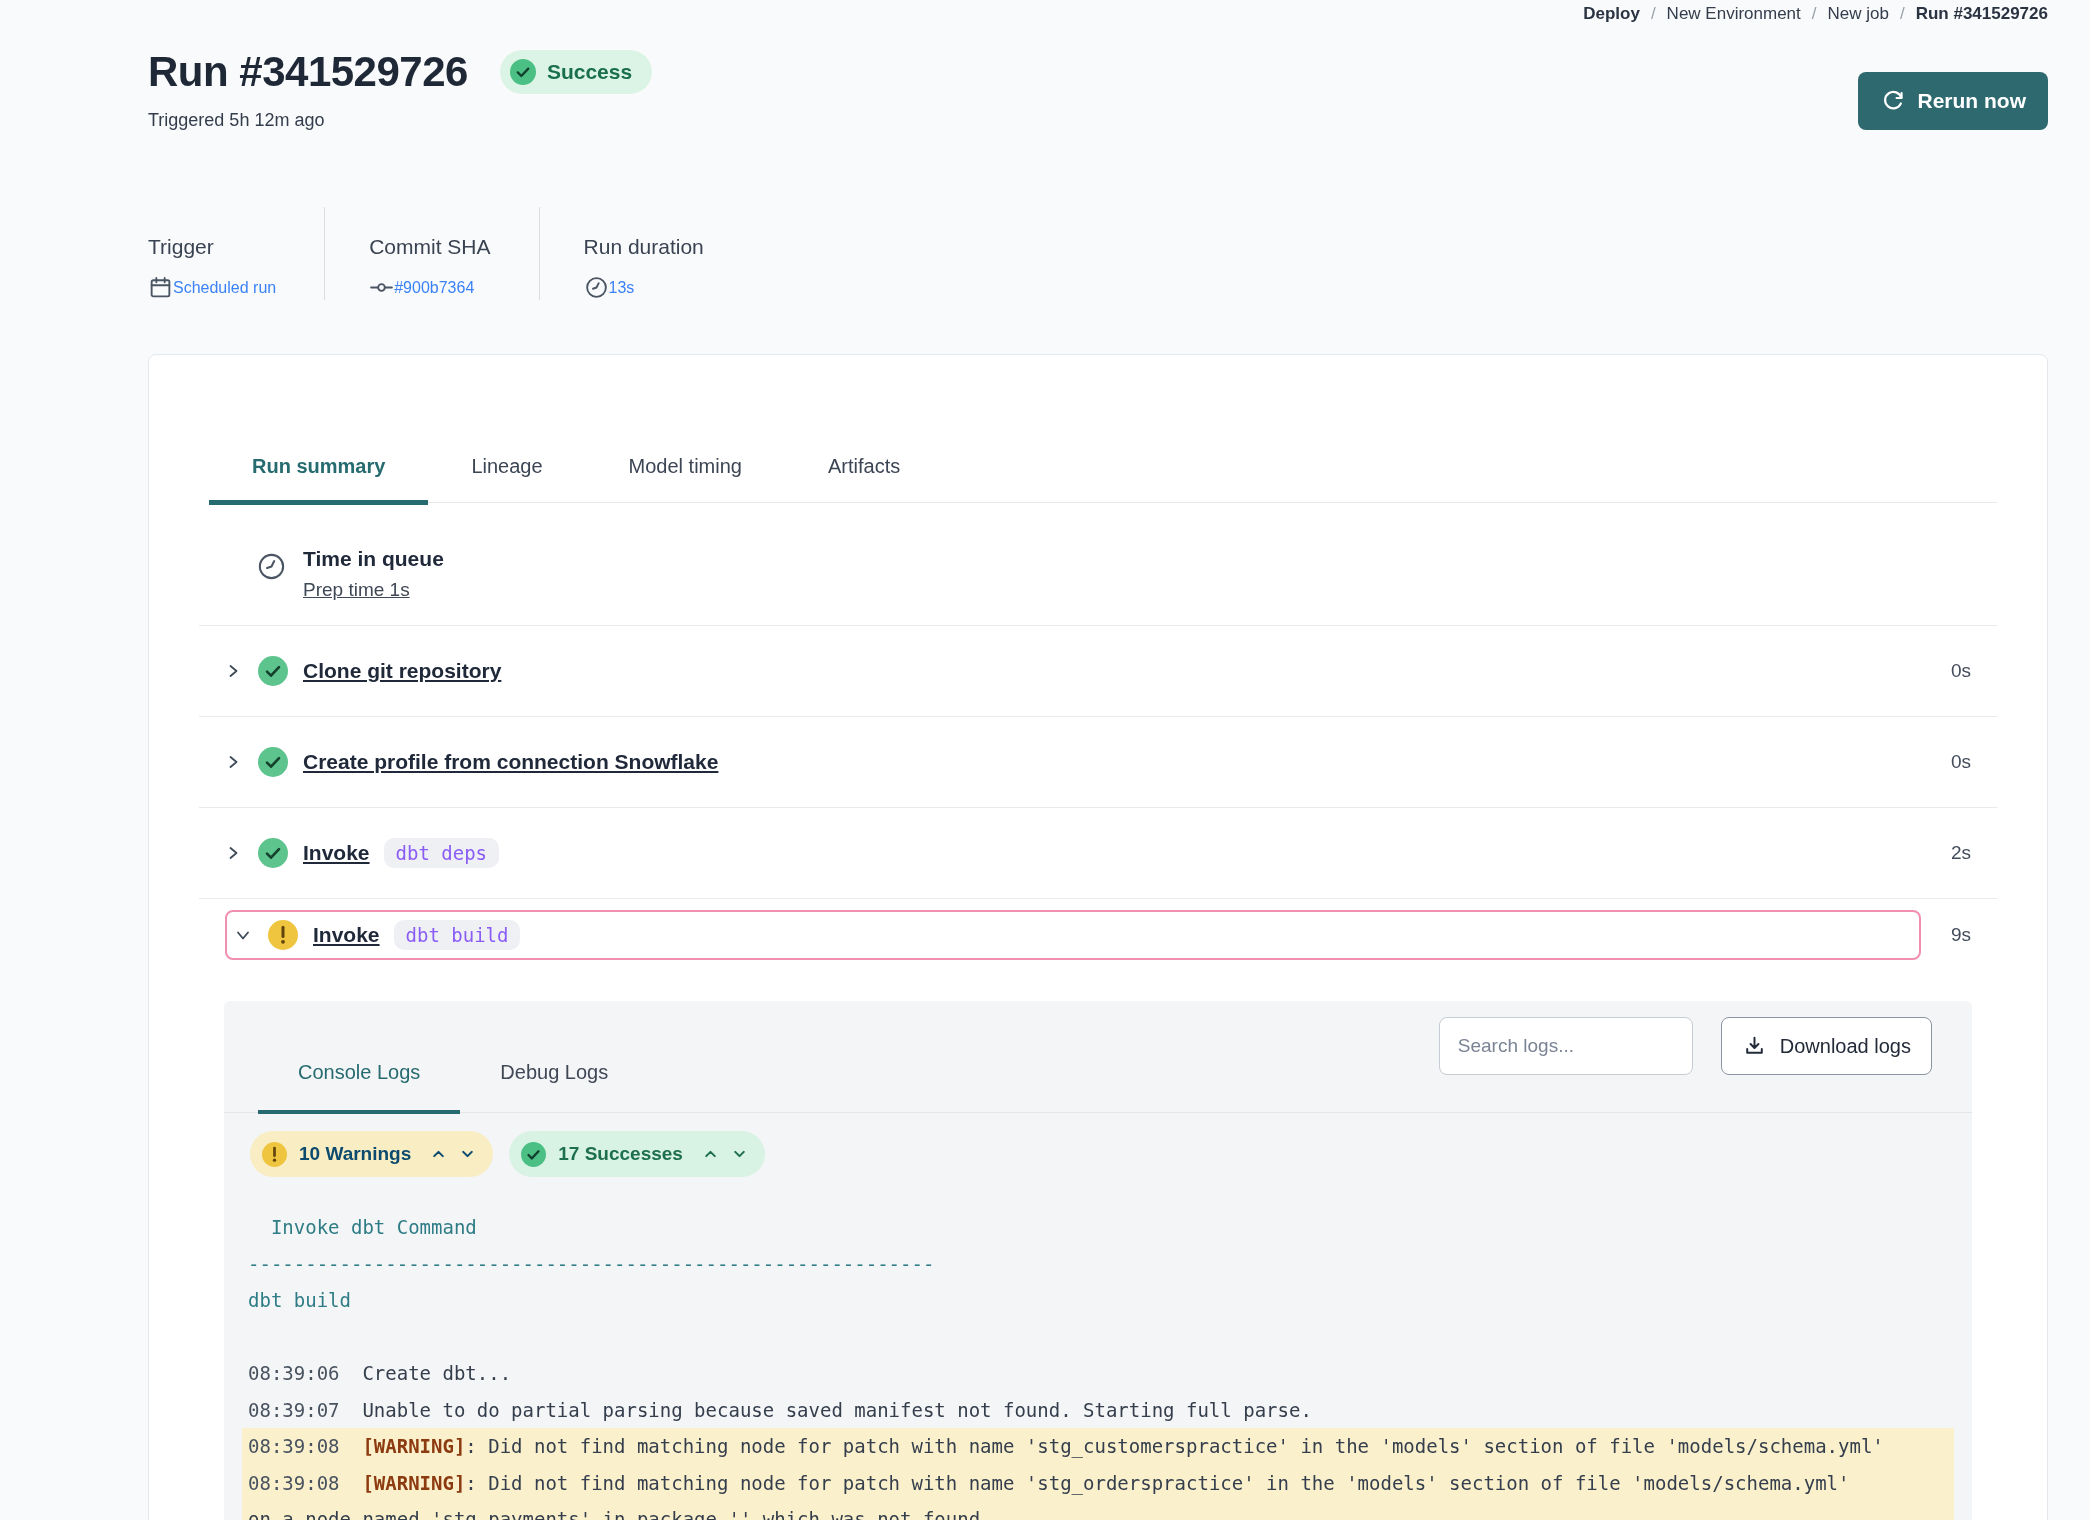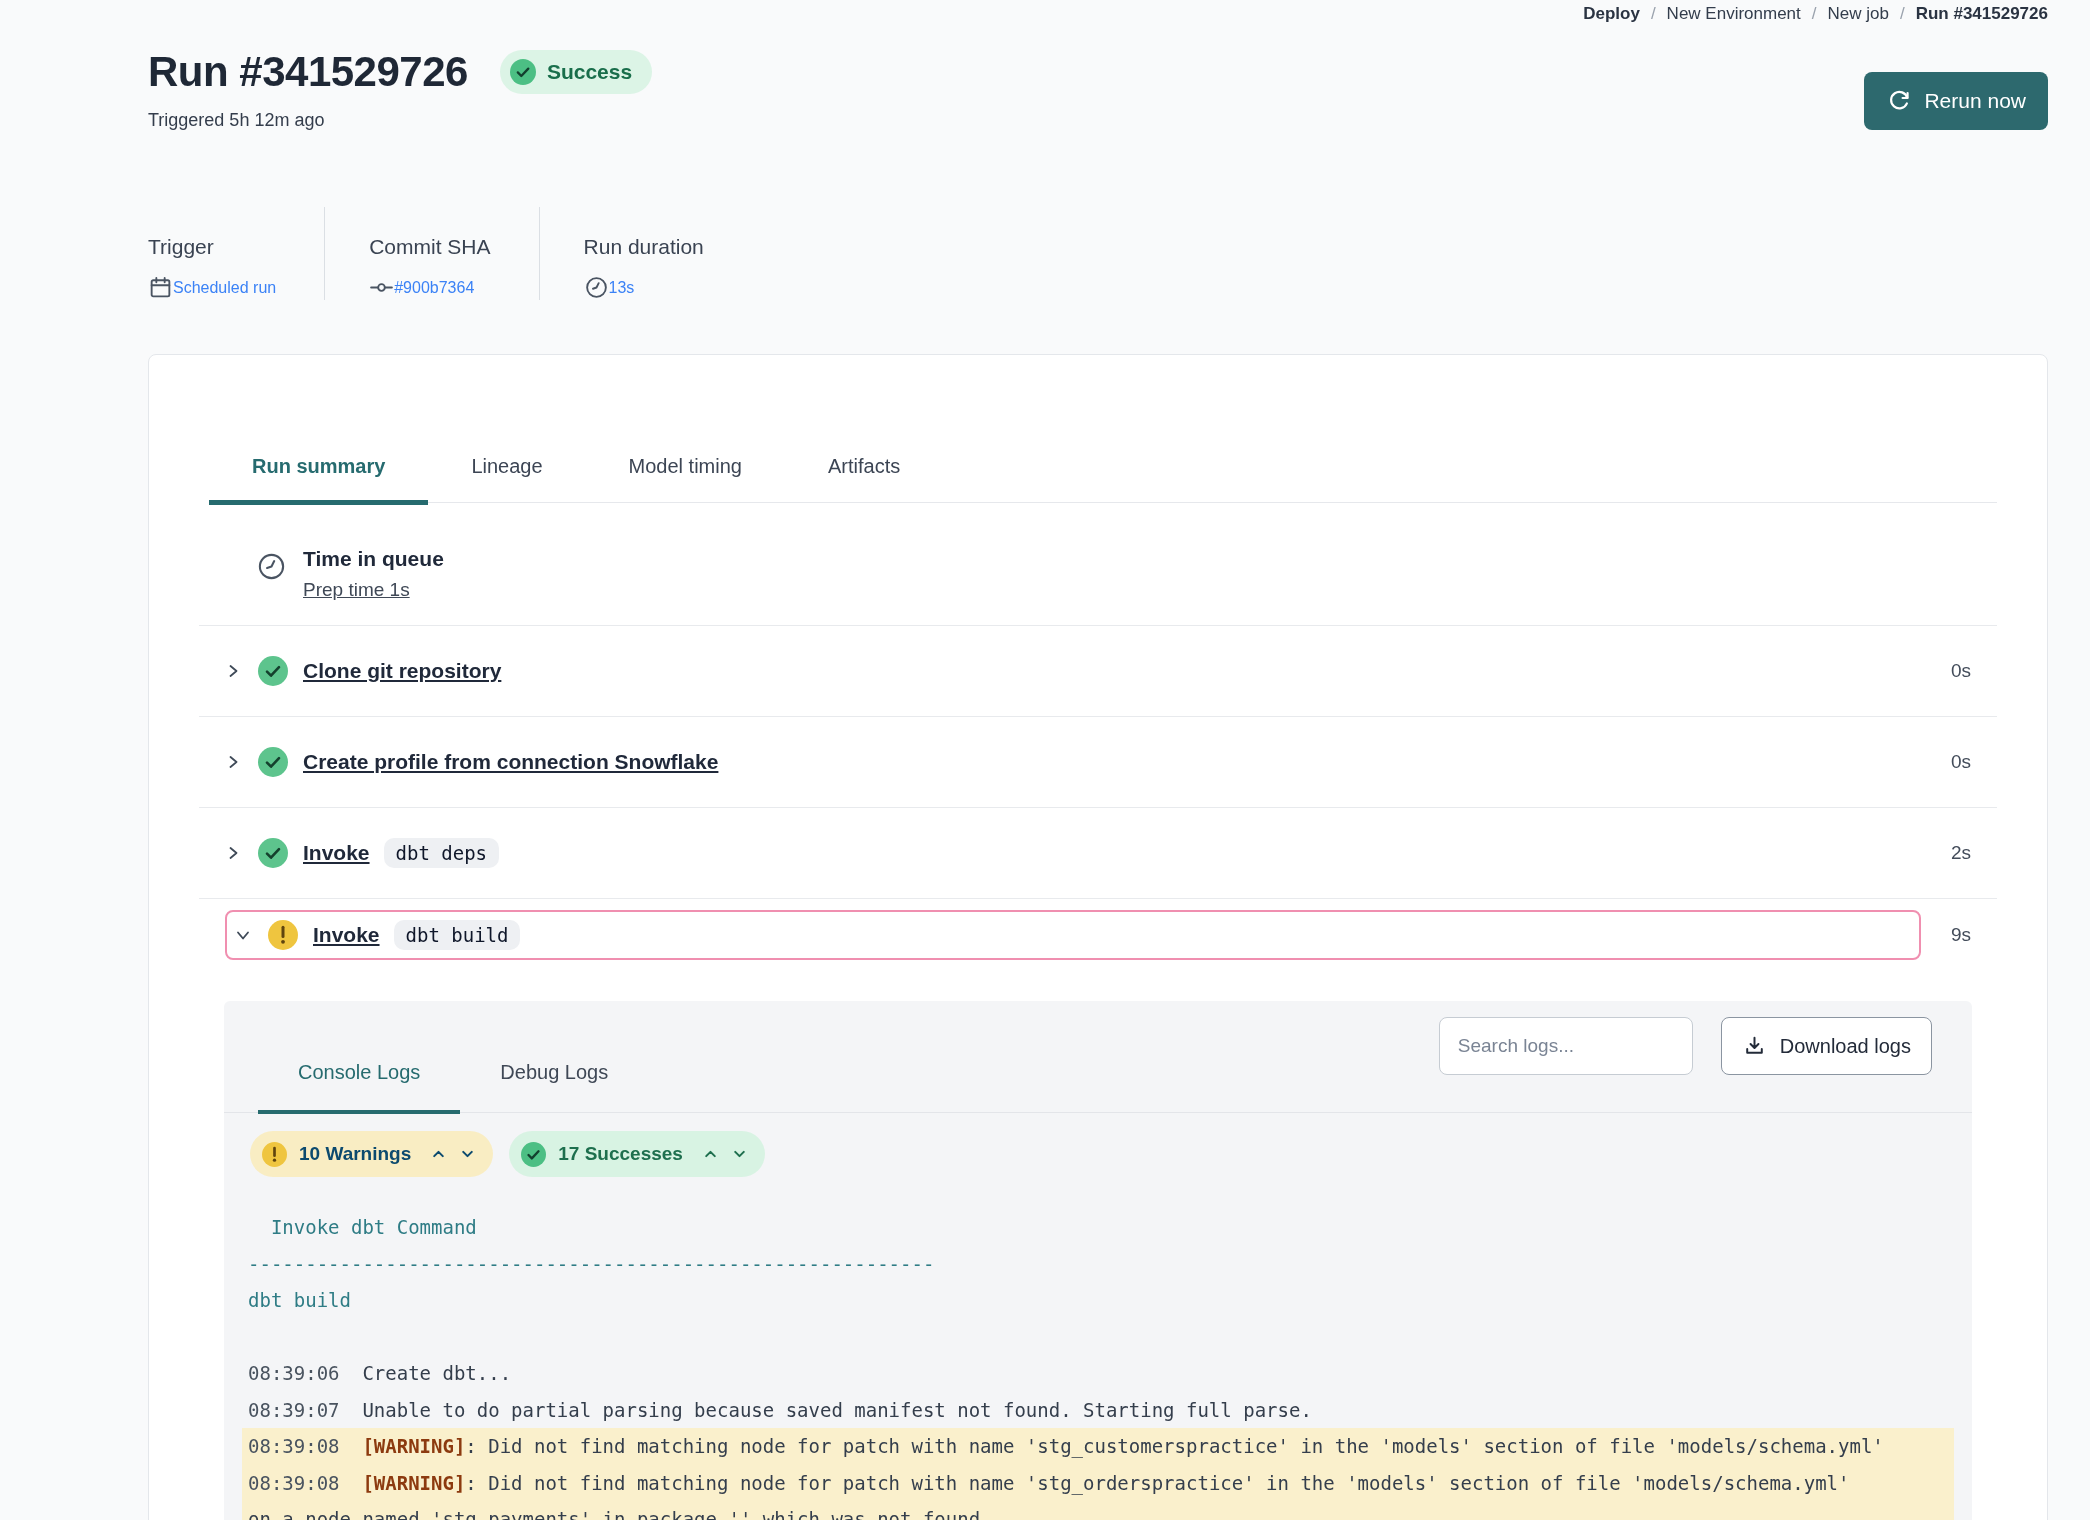--- a/index.html
+++ b/index.html
@@ -19,21 +19,21 @@
   .crumb-sep { color: #9aa2ad; }
 
   
   .title-row { display: flex; align-items: center; margin-top: 24px; }
   h1.run-title { margin: 0; font-size: 42px; line-height: 48px; font-weight: 700; color: #1f2836; letter-spacing: -0.5px; }
   .status-badge { display: inline-flex; align-items: center; gap: 11px; margin-left: 32px;
     height: 44px; padding: 0 20px 0 10px; border-radius: 22px; background: #dcf4e6;
     font-size: 21px; font-weight: 600; color: #196e4b; }
   .rerun-btn { position: absolute; top: 72px; right: 42px; display: flex; align-items: center; gap: 12px;
     height: 58px; padding: 0 22px; border: none; border-radius: 8px; background: #2d696e;
-    color: #ffffff; font-family: inherit; font-size: 21px; font-weight: 400; cursor: pointer; }
+    color: #ffffff; font-family: inherit; font-size: 21px; font-weight: 700; cursor: pointer; }
   .triggered { margin-top: 14px; font-size: 18px; color: #343d4c; }
 
   
   .meta-row { display: flex; margin-top: 76px; }
   .meta-col { padding-right: 48px; margin-right: 44px; border-right: 1px solid #dbdfe4; }
   .meta-col:last-child { border-right: none; }
   .meta-label { font-size: 21px; color: #3a4352; margin-bottom: 16px; margin-top: 28px; }
   .meta-value { display: flex; align-items: center; font-size: 16px; color: #3b82f6; }
 
   
@@ -51,21 +51,21 @@
   .queue-icon { margin-top: 4px; }
   .queue-text { margin-left: 16px; }
   .queue-title { font-size: 21px; font-weight: 700; color: #20293a; }
   .queue-link { display: inline-block; margin-top: 8px; font-size: 19px; color: #3f4856; text-decoration: underline; cursor: pointer; }
 
   
   .step-row { display: flex; align-items: center; height: 91px; padding: 0 26px; border-top: 1px solid #e8eaed; cursor: pointer; }
   .step-chevron { display: flex; width: 16px; margin-right: 17px; }
   .step-status { display: flex; margin-right: 15px; }
   .step-title { font-size: 21px; font-weight: 700; color: #20293a; text-decoration: underline; }
-  .code-chip { margin-left: 14px; font-family: "DejaVu Sans Mono", monospace; font-size: 19px; color: #0f172a;
+  .code-chip { margin-left: 14px; font-family: "DejaVu Sans Mono", monospace; font-size: 19px; color: #8b5cf6;
     background: #eef0f3; border-radius: 10px; padding: 4px 12px; }
   .step-duration { margin-left: auto; min-width: 36px; text-align: right; font-size: 19px; color: #434c5a; }
   .step-row.expanded { height: 72px; }
   .expanded-box { flex: 1; display: flex; align-items: center; height: 50px; margin-right: 14px;
     border: 2px solid #f08fb0; border-radius: 8px; padding: 0 12px 0 8px; background: #ffffff; }
 
   
   .console-panel { margin: 31px 25px 0; background: #f4f5f7; border-radius: 6px; padding-bottom: 120px; }
   .console-header { display: flex; align-items: flex-start; padding: 16px 40px 0 34px; border-bottom: 1px solid #e3e5e9; }
   .ctabs { display: flex; }

